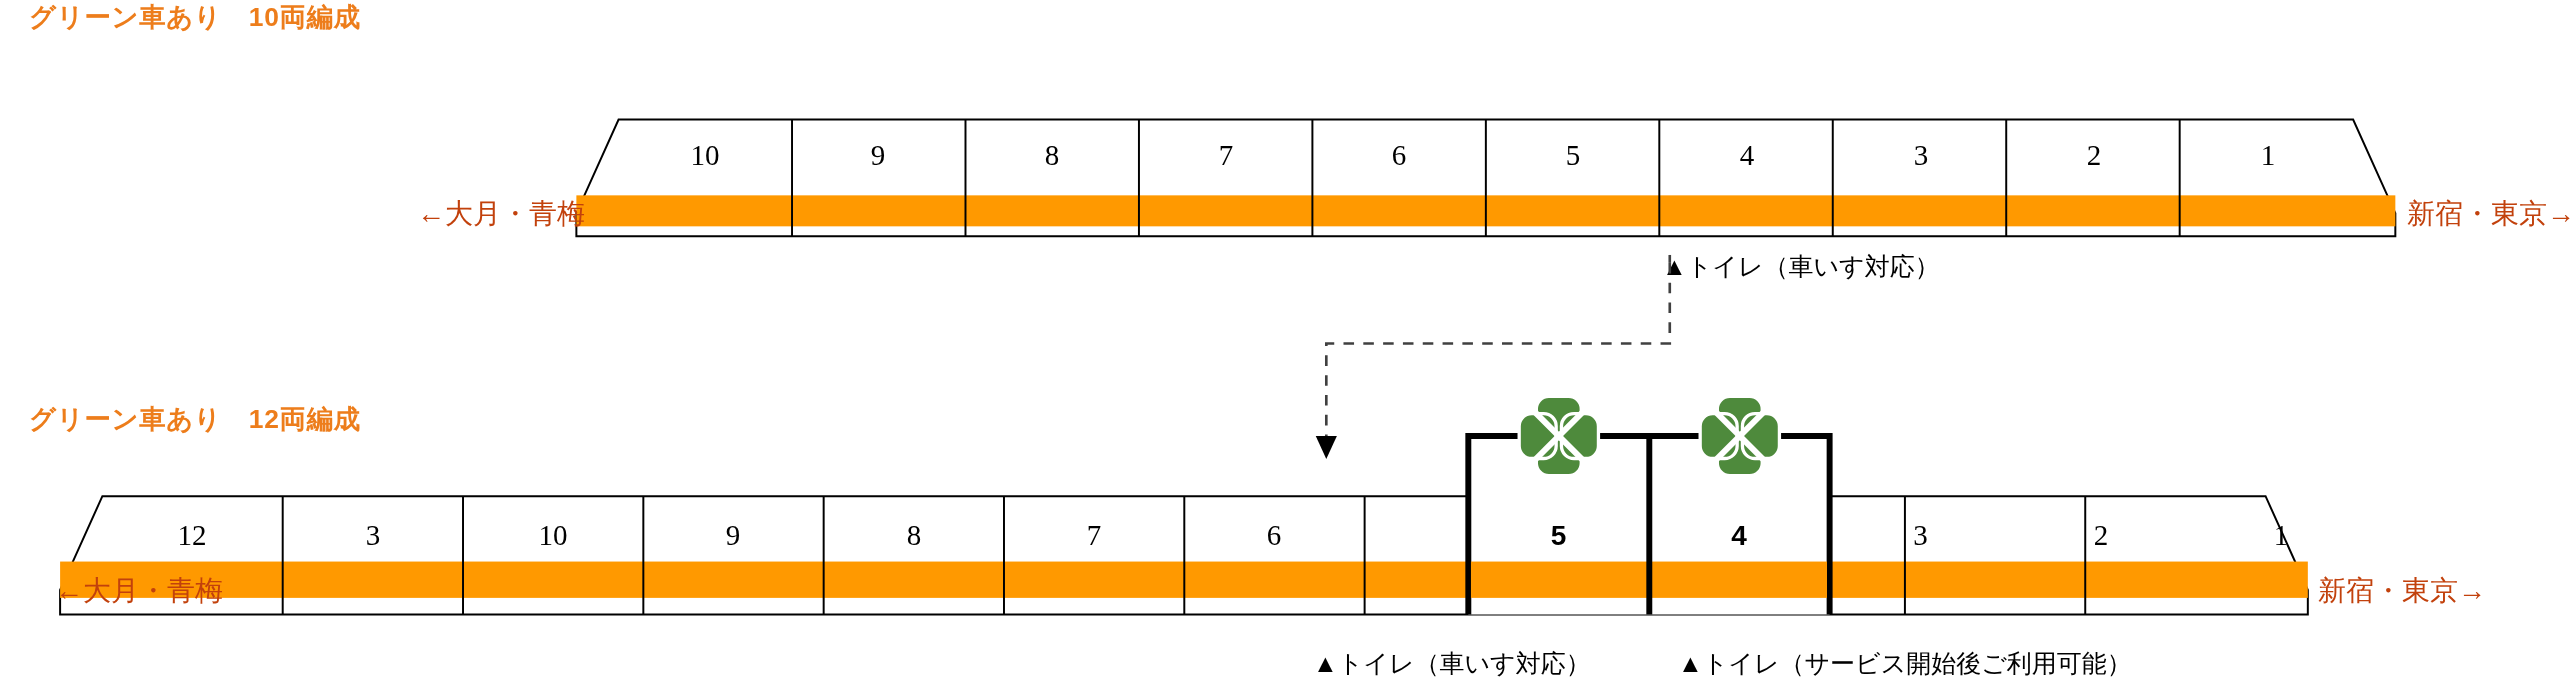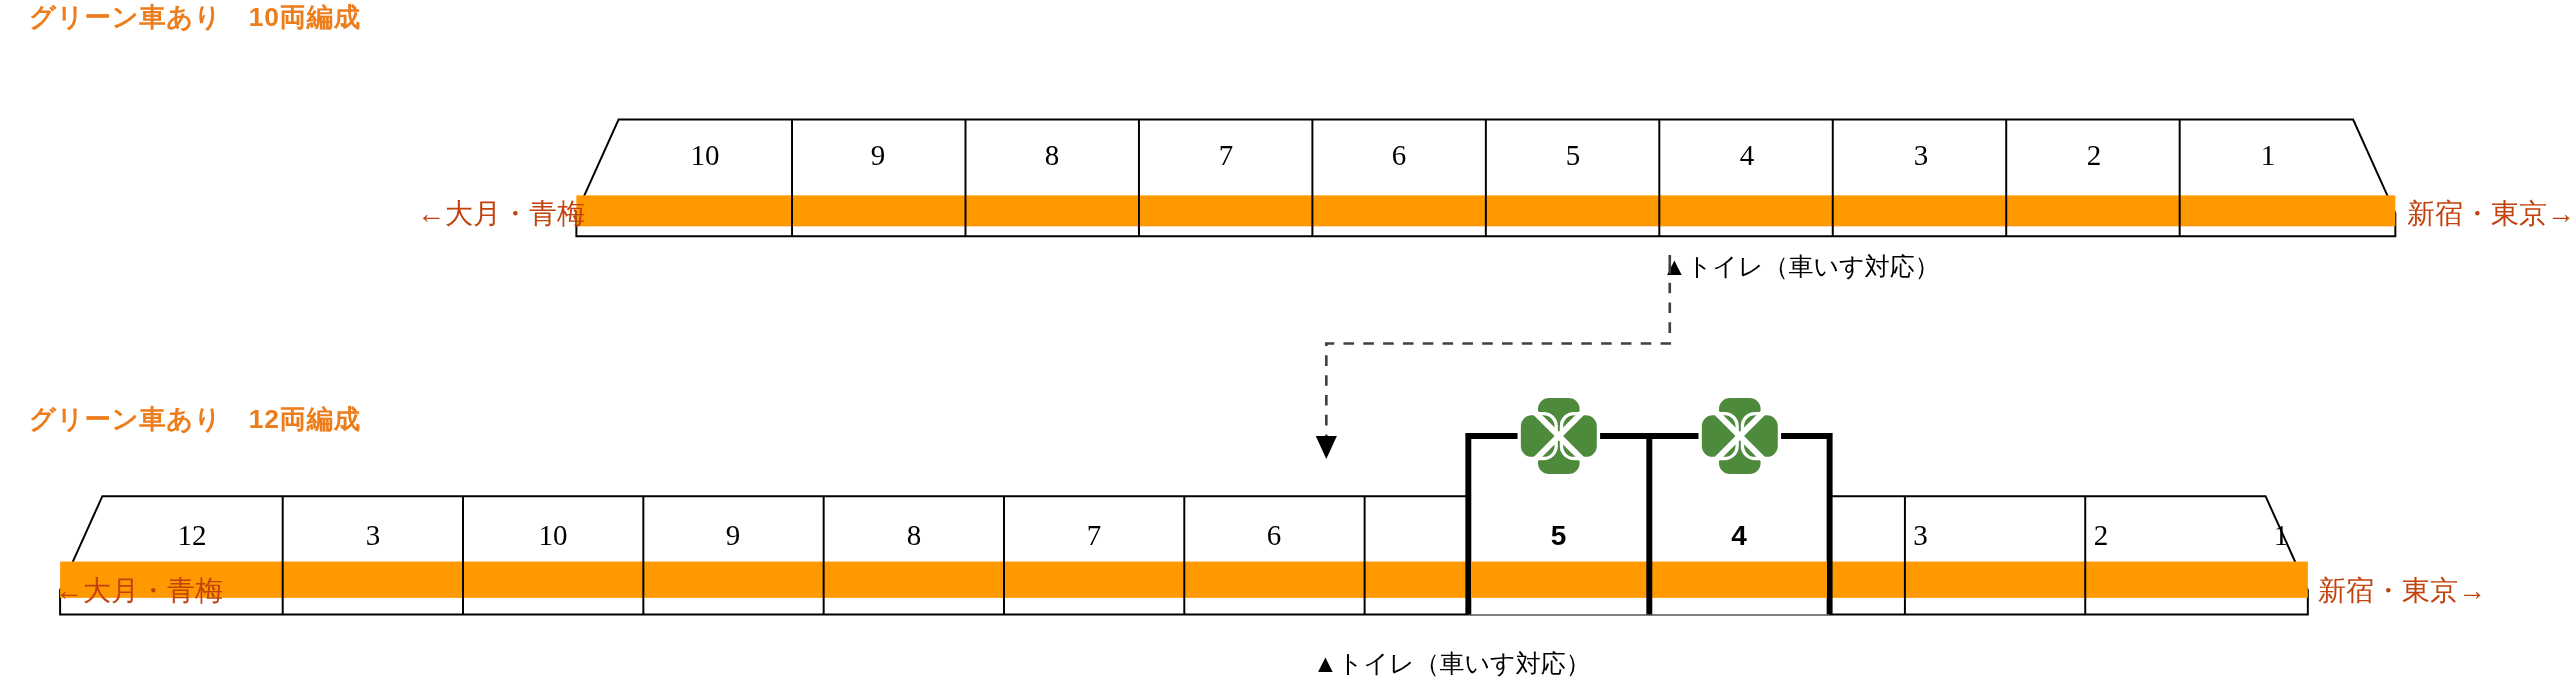--- a/index.html
+++ b/index.html
@@ -200,20 +200,21 @@
     <div class="car-num green-car" style="left:1468px; top:510px; width:181px;">5</div>
     <div class="car-num green-car" style="left:1649px; top:510px; width:180px;">4</div>
     <div class="car-num" style="left:1830px; top:509px; width:181px;">3</div>
     <div class="car-num" style="left:2011px; top:509px; width:180px;">2</div>
     <div class="car-num" style="left:2191px; top:509px; width:180px;">1</div>
 
     <div class="dir-label" style="left:55px; top:565px;">←大月・青梅</div>
     <div class="dir-label" style="left:2318px; top:565px;">新宿・東京→</div>
 
     <div class="annot" style="left:1313px; top:639px;">▲トイレ（車いす対応）</div>
+    <div class="annot" style="left:1678px; top:639px;">▲トイレ（サービス開始後ご利用可能）</div>
   </div>
 
   <svg id="connector-layer" viewBox="0 0 3900 1031" width="2576" height="681">
 
     <path d="M 2528 398 L 2528 520 L 2008 520 L 2008 660" fill="none" stroke="#404040" stroke-width="4" stroke-dasharray="16 14"></path>
 
     <polygon points="1992,660 2024,660 2008,695" fill="#000000"></polygon>
 
     <line x1="2528" y1="386" x2="2528" y2="398" stroke="#404040" stroke-width="4"></line>
   </svg>

